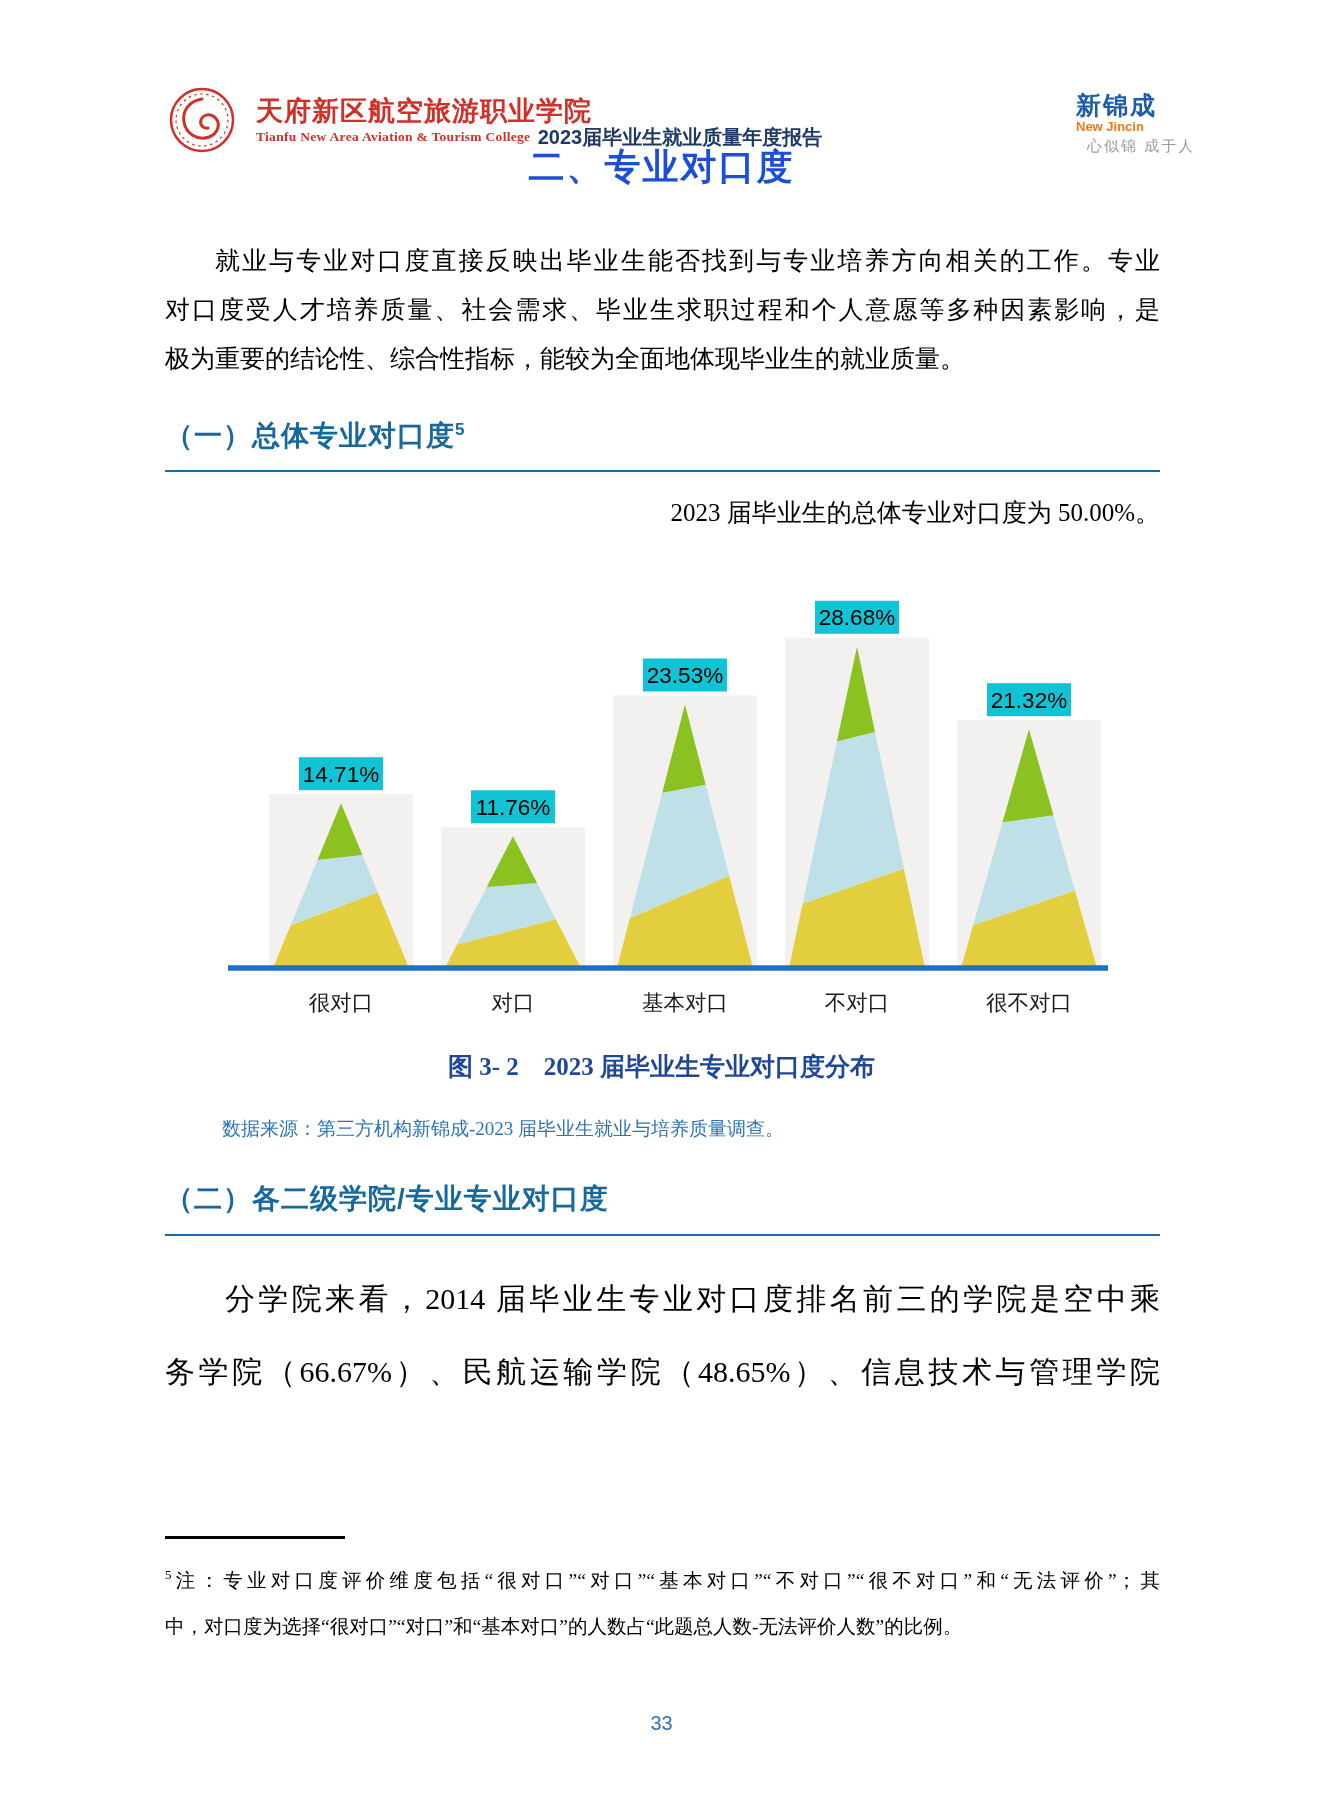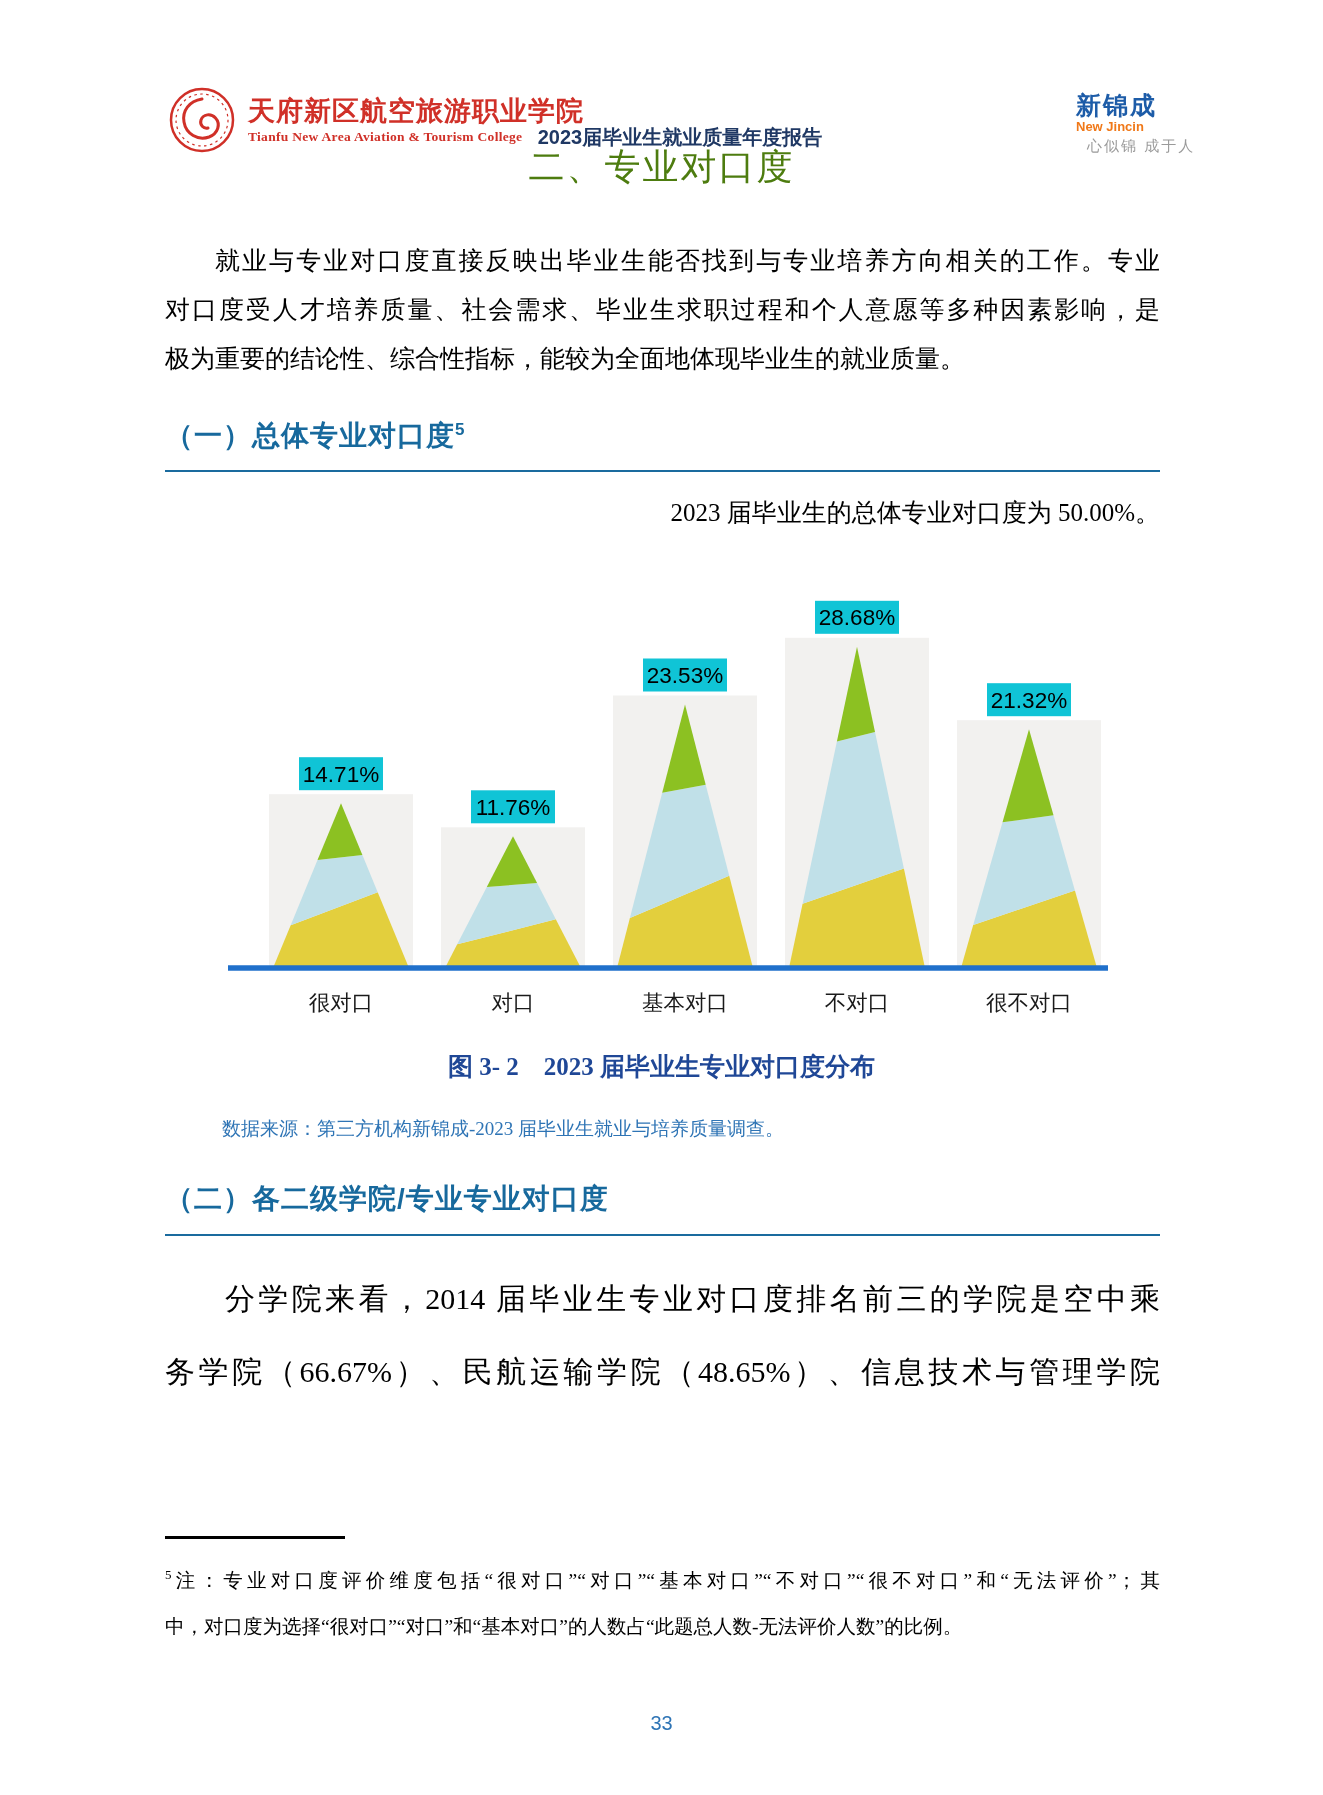--- a/index.html
+++ b/index.html
@@ -1,31 +1,31 @@
 <!DOCTYPE html>
 <html><head>
 <meta charset="utf-8">
 <style>
   html,body{margin:0;padding:0;background:#fff;}
   .page{position:relative;width:1323px;height:1795px;background:#ffffff;overflow:hidden;
         font-family:"Liberation Serif","DejaVu Serif",serif;color:#000;}
 
   
-  .logo-wrap{position:absolute;left:168px;top:86px;display:flex;align-items:center;gap:12px;}
+  .logo-wrap{position:absolute;left:168px;top:86px;display:flex;align-items:center;gap:20px;}
   .logo-text .zh{font-size:27px;font-weight:bold;color:#D03028;letter-spacing:1px;line-height:30px;}
   .logo-text .en{font-size:13.5px;font-weight:bold;color:#D03028;margin-top:3px;letter-spacing:.3px;}
   .report-title{position:absolute;left:470px;top:124px;width:420px;text-align:center;
         font-family:"Liberation Sans","DejaVu Sans",sans-serif;font-weight:bold;font-size:20px;color:#1F3864;}
   .brand{position:absolute;left:1076px;top:92px;font-family:"Liberation Sans","DejaVu Sans",sans-serif;}
   .brand .zh{font-size:25px;font-weight:800;color:#1D5CA8;letter-spacing:2px;line-height:26px;}
   .brand .en{font-size:13px;font-weight:bold;color:#F07818;margin-top:1px;}
   .brand .tag{font-size:15px;color:#9a9a9a;margin-top:3px;letter-spacing:2px;margin-left:11px;}
 
   .main-title{position:absolute;left:0;top:143px;width:100%;text-align:center;
-        font-size:36px;font-weight:normal;color:#4d7c0f;letter-spacing:2px;}
+        font-size:36px;font-weight:bold;color:#1d4ed8;letter-spacing:2px;}
 
   .intro{position:absolute;left:165px;top:236px;width:995px;font-size:25px;line-height:49px;}
   .para-line{display:block;text-align:justify;text-align-last:justify;}
   .para-line.first{text-indent:2em;}
   .para-line.last{text-align-last:auto;}
 
   .sec-heading{position:absolute;left:165px;font-family:"Liberation Sans","DejaVu Sans",sans-serif;
         font-weight:bold;color:#17699D;font-size:28px;letter-spacing:1px;}
   .sec-heading sup{font-size:17px;}
   .rule{position:absolute;left:165px;width:995px;height:2px;background:#1A6B9E;}

